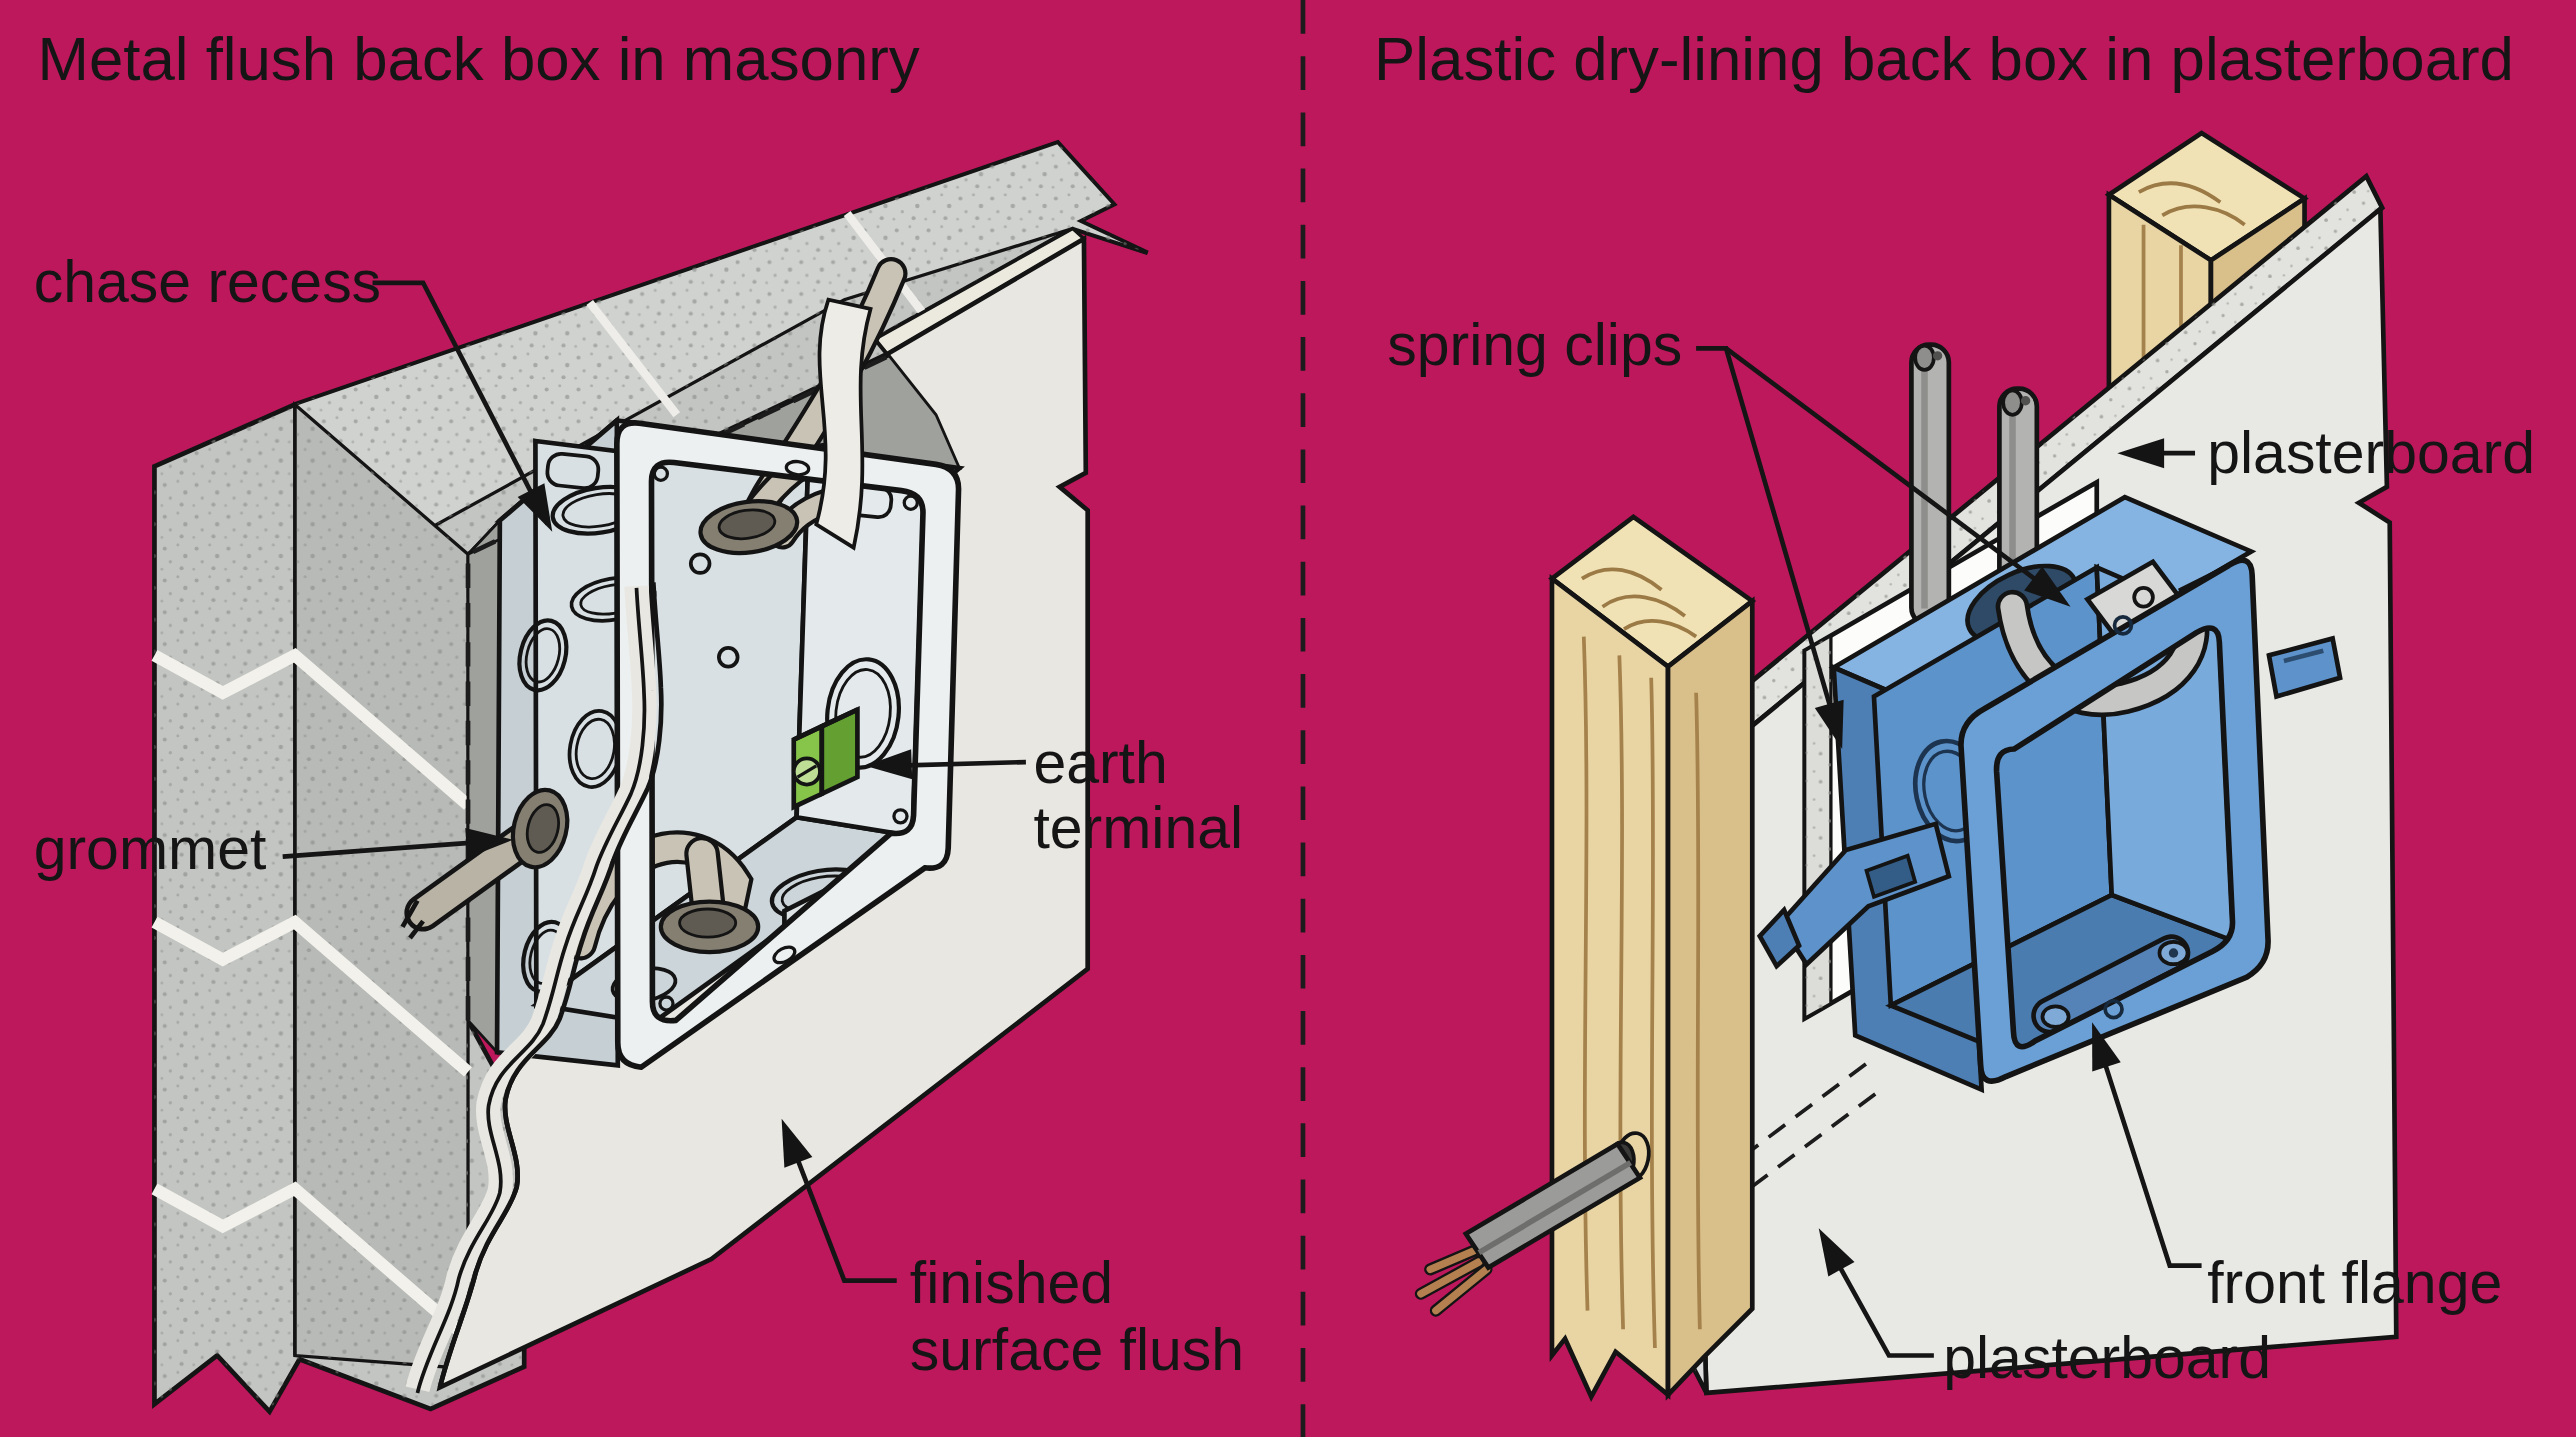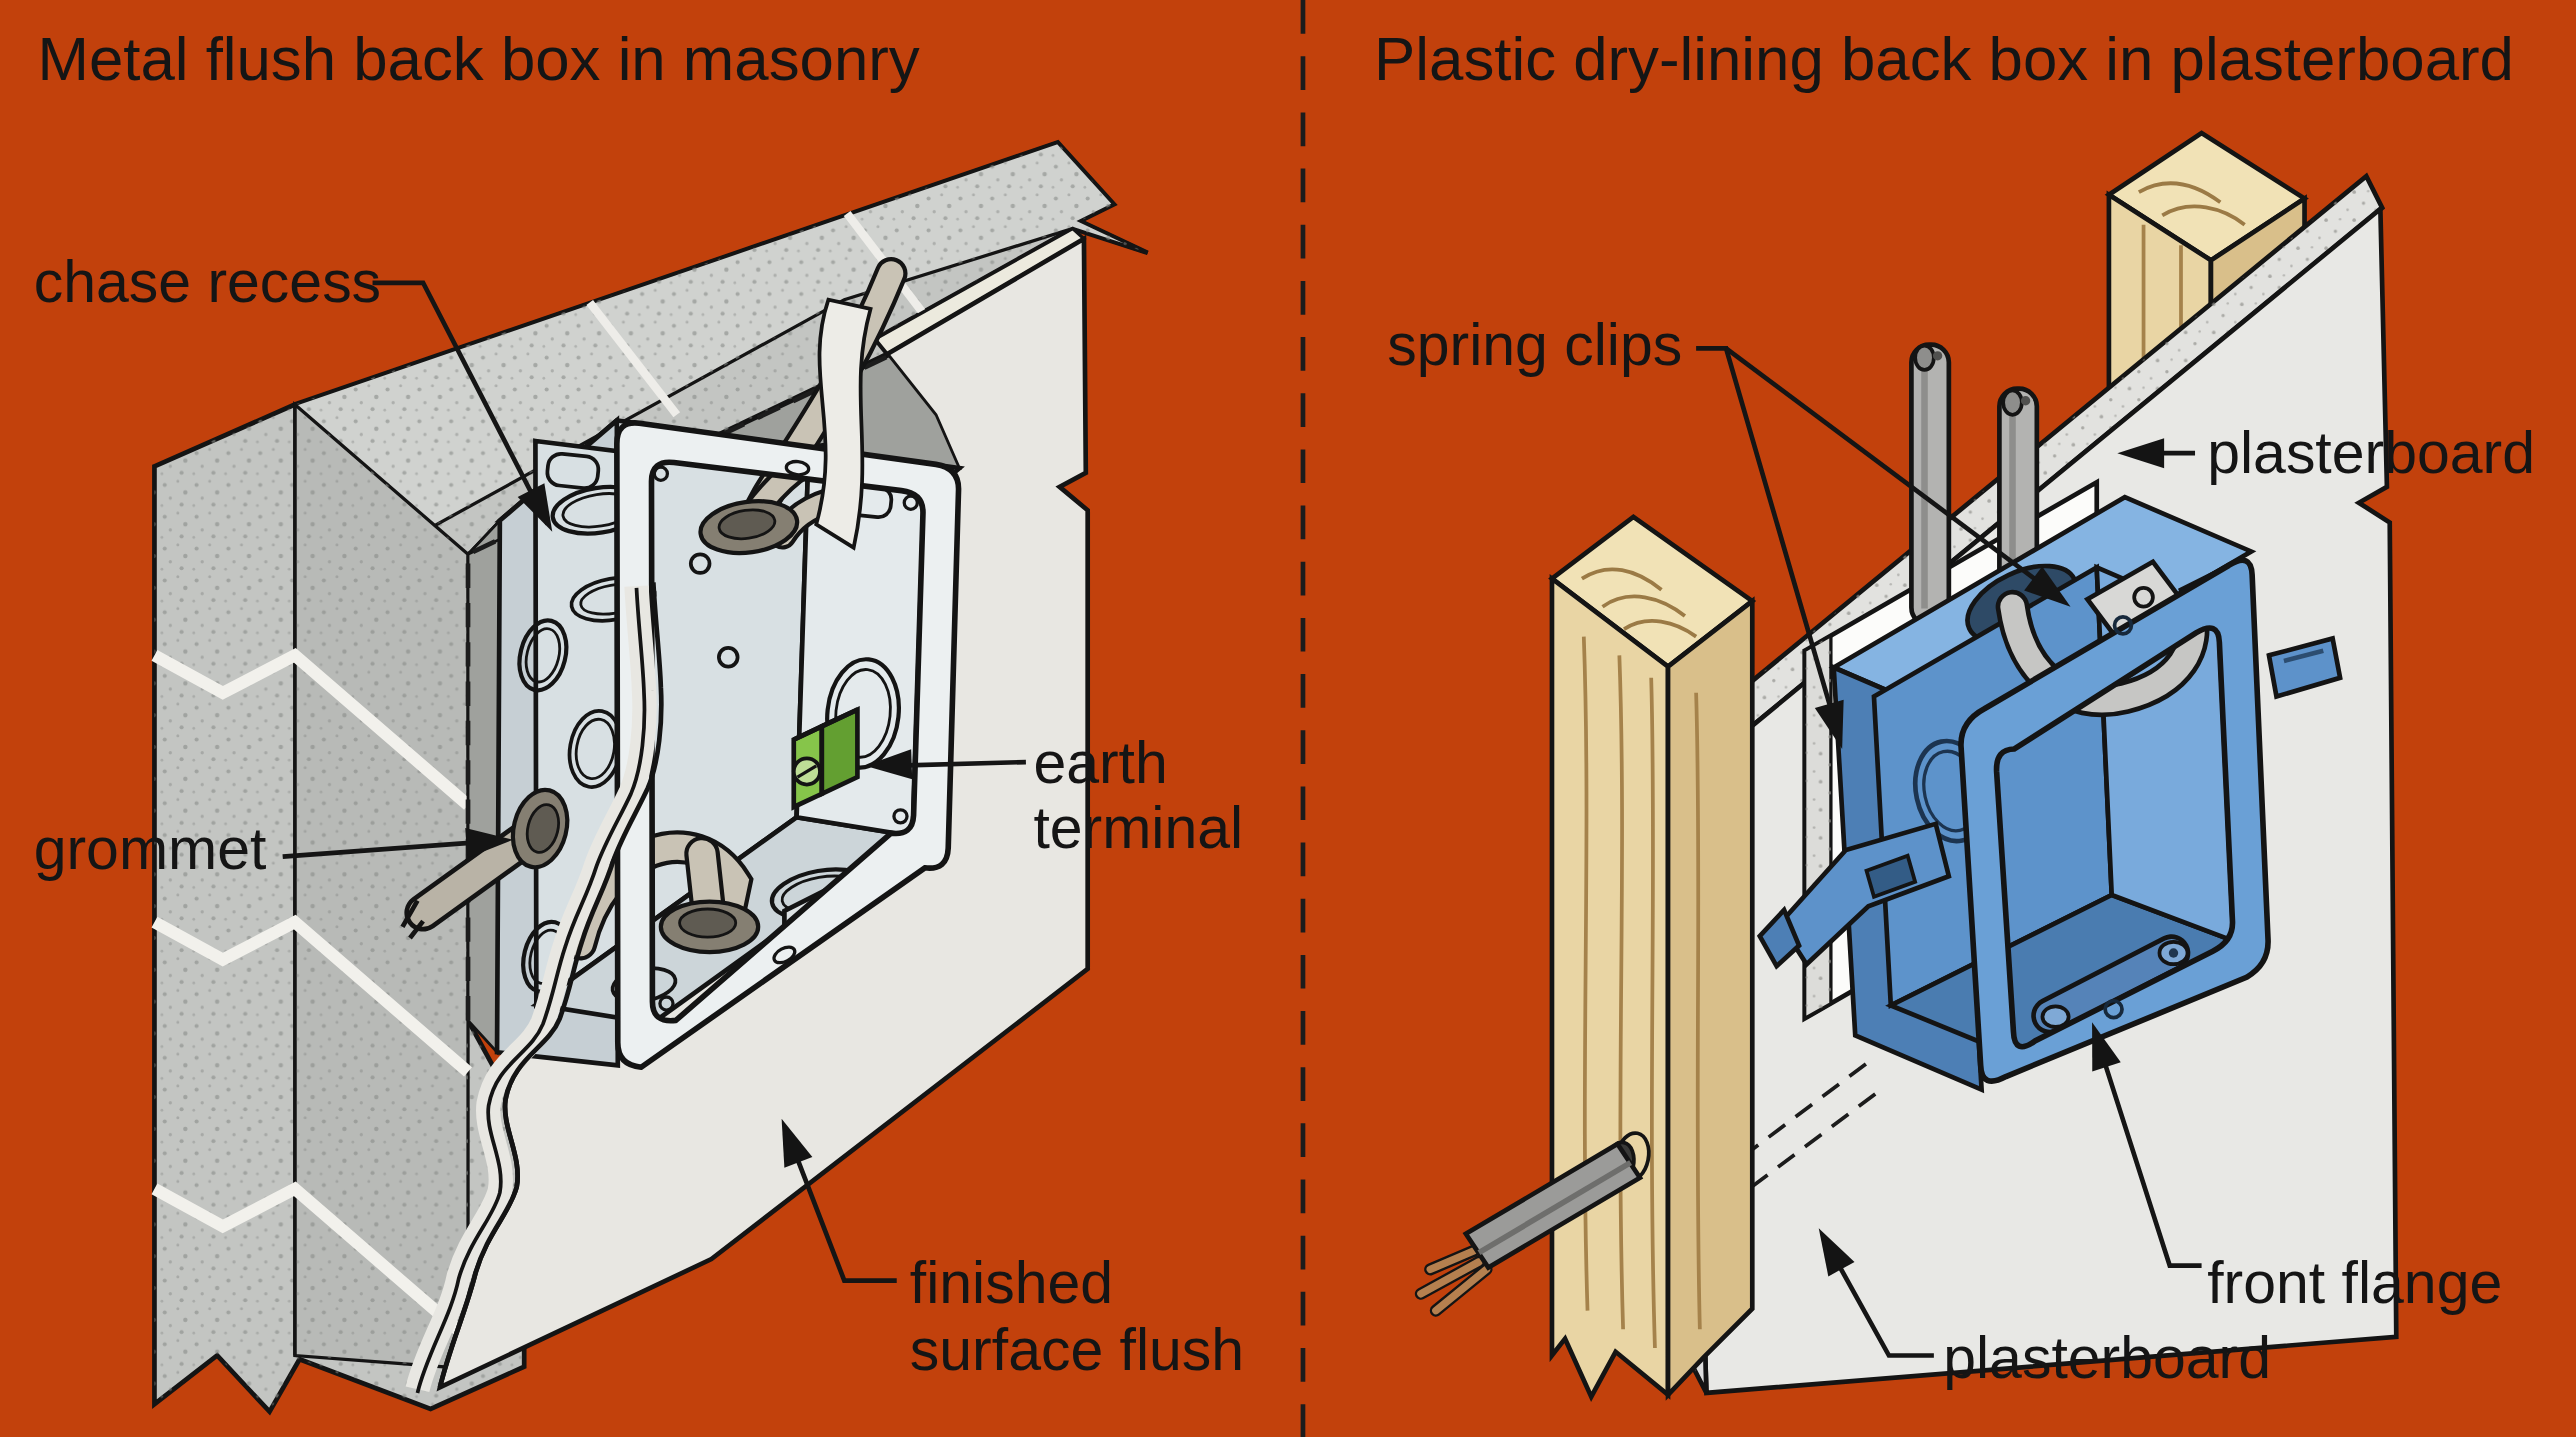--- a/index.html
+++ b/index.html
@@ -1,16 +1,16 @@
 <!DOCTYPE html>
 <html style="font-size:15px"><head>
 <meta charset="utf-8">
 <style>
   html,body{margin:0;padding:0;background:#fcfcfa;}
-  .stage{width:2576px;height:1438px;position:relative;overflow:hidden;background:#c2410c;}
+  .stage{width:2576px;height:1438px;position:relative;overflow:hidden;background:#be185d;}
   svg{display:block;}
   text{font-family:"Liberation Sans","DejaVu Sans",sans-serif;fill:#151515;font-weight:500;}
   .ttl{font-size:66px;}
   .lbl{font-size:63px;}
   .ldr{stroke:#151515;stroke-width:5;fill:none;}
   .otl{stroke:#141414;stroke-width:5;}
   .thin{stroke:#141414;stroke-width:3.5;}
 </style>
 </head>
 <body>

